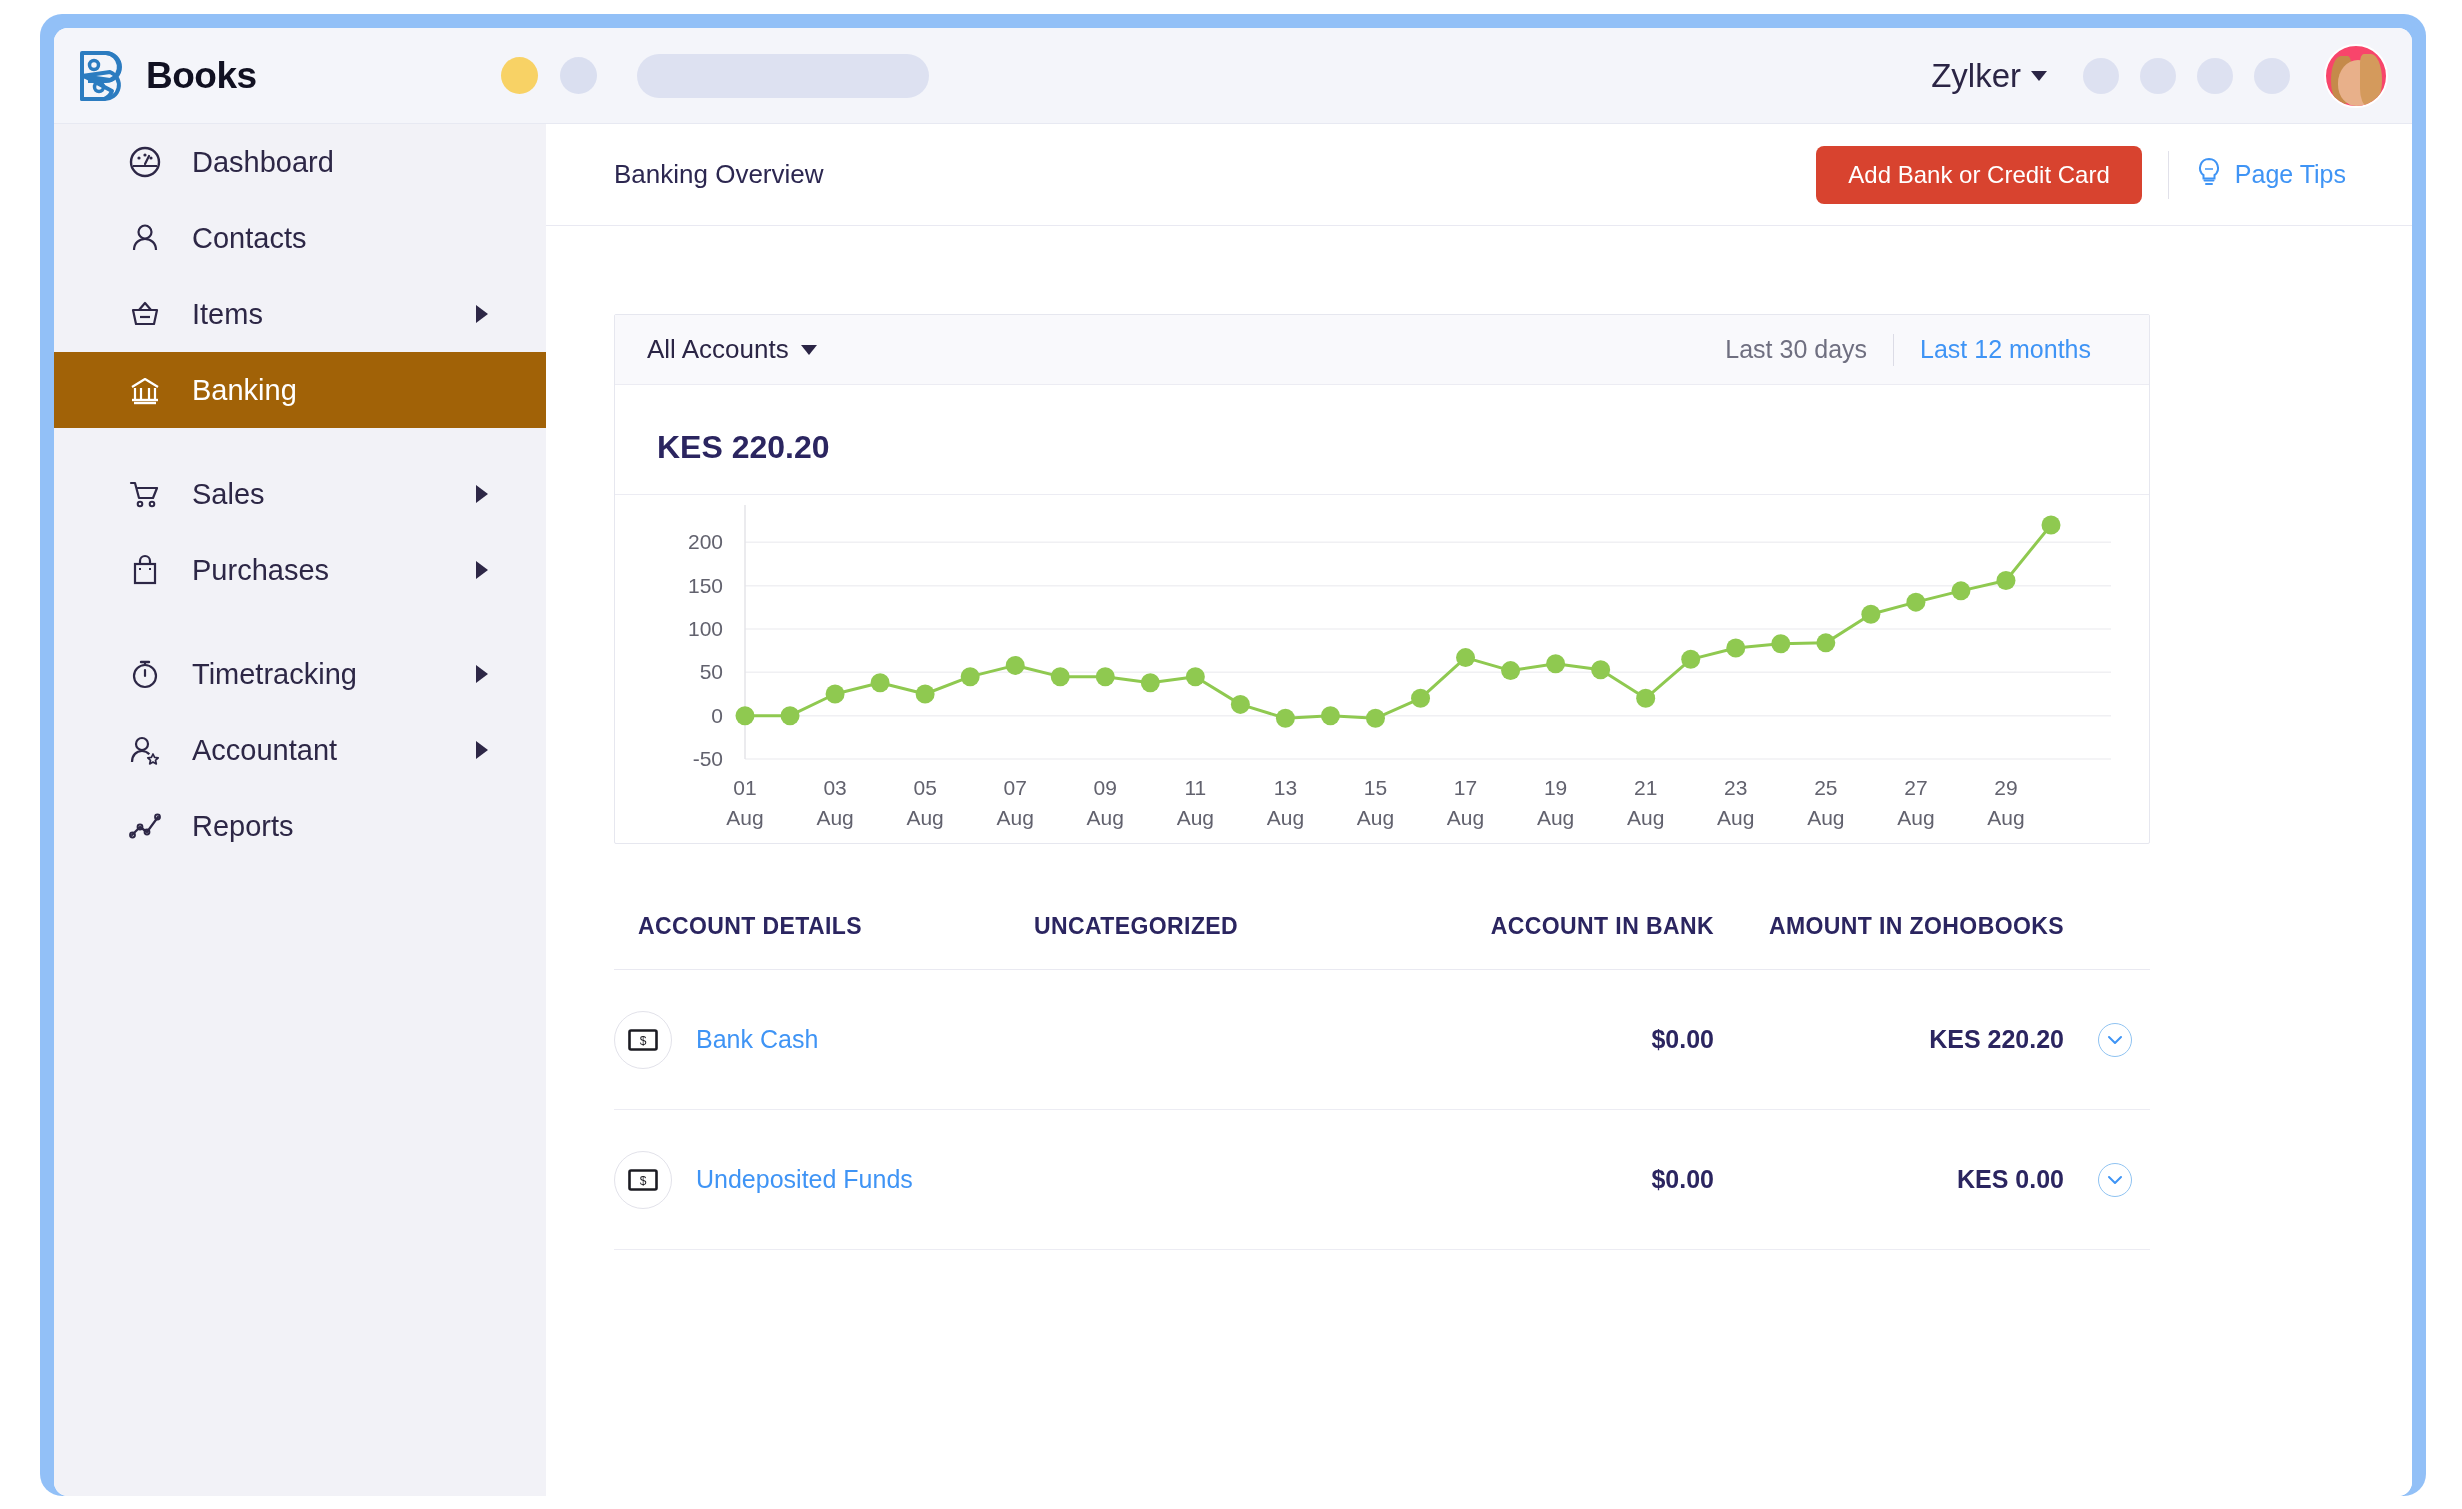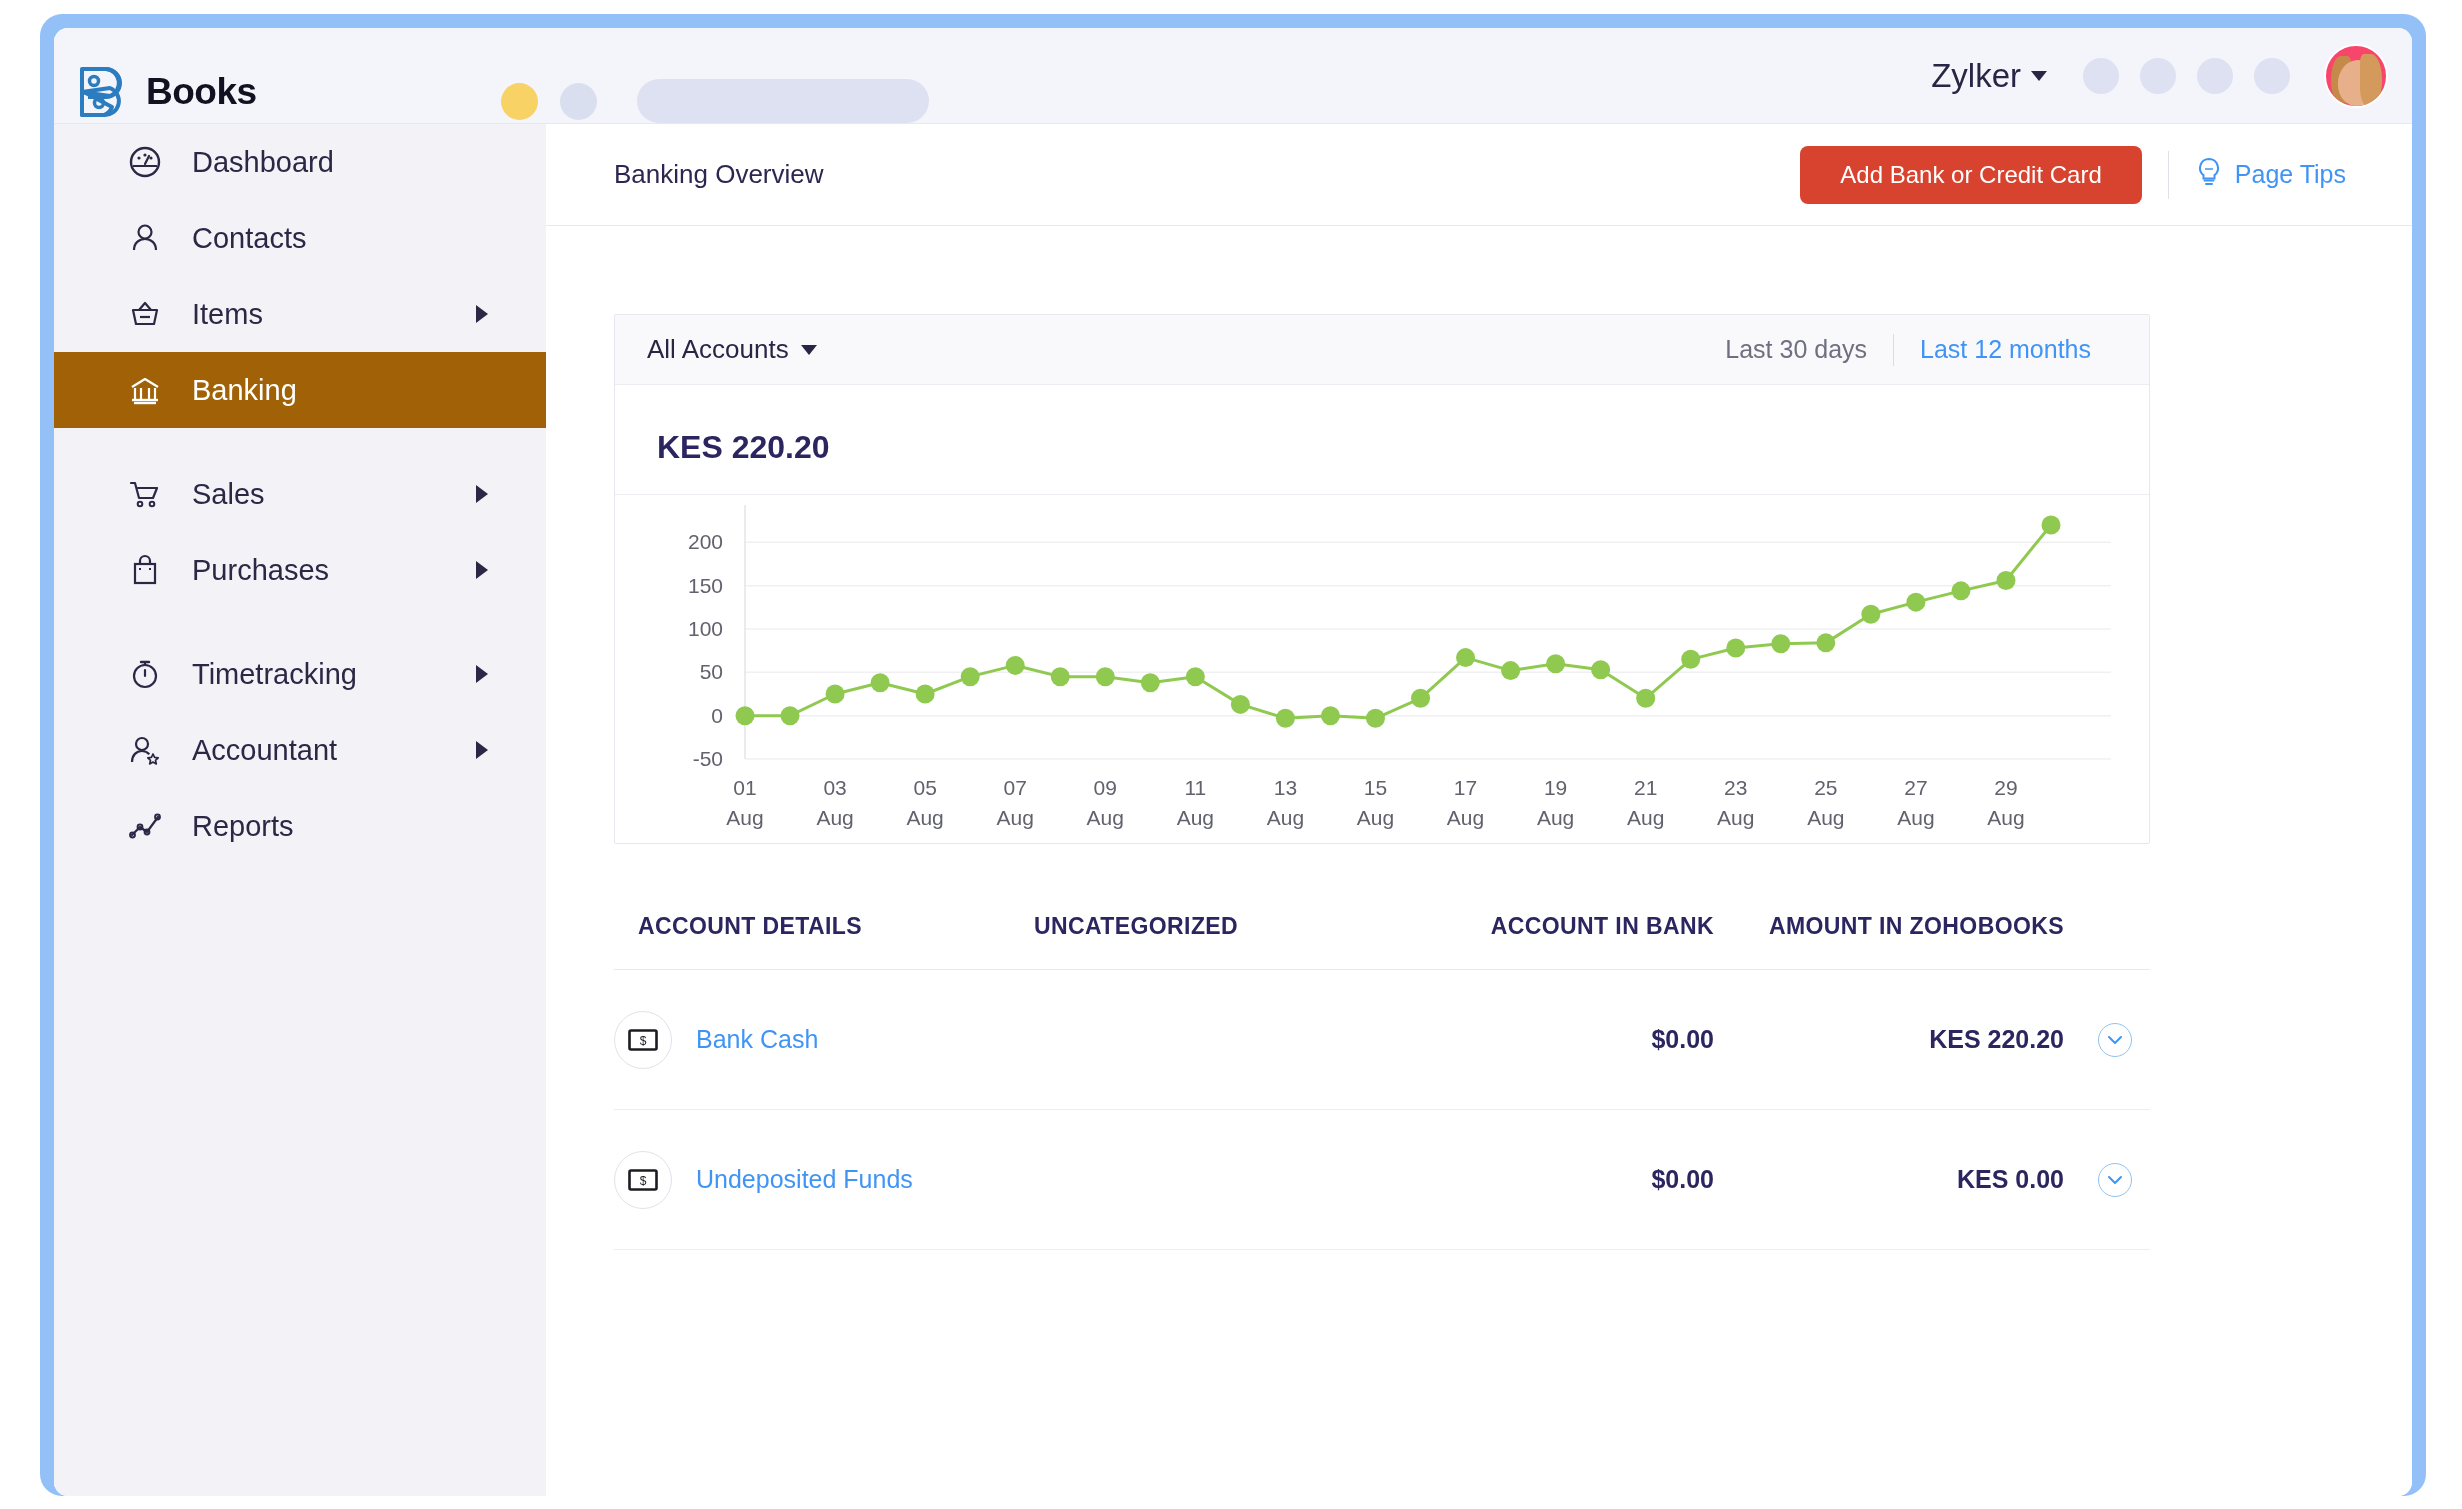--- a/index.html
+++ b/index.html
@@ -28,21 +28,21 @@
     border-radius: 14px;
     overflow: hidden;
   }
 
   
   #topbar {
     position: absolute; left: 0; top: 0;
     width: 2358px; height: 96px;
     background: #f4f5fa;
     border-bottom: 1px solid #e7e9f2;
-    display: flex; align-items: flex-end;
+    display: flex; align-items: center;
   }
   #brand { display: flex; align-items: center; margin-left: 16px; }
   #brand-logo { width: 62px; height: 62px; }
   #brand-name {
     font-size: 37px; font-weight: bold; color: #111122;
     margin-left: 14px; letter-spacing: -0.5px;
   }
   .dot { border-radius: 50%; }
   #chrome-dots { display: flex; align-items: center; margin-left: 244px; gap: 22px; }
   #chrome-dots .dot.yellow { width: 37px; height: 37px; background: #f8d265; }
@@ -113,21 +113,21 @@
     width: 1866px; height: 1372px;
     background: #ffffff;
   }
   #page-head {
     height: 102px; border-bottom: 1px solid #e9e9f2;
     display: flex; align-items: center; padding: 0 66px 0 68px;
   }
   #page-title { font-size: 26px; color: #2c2750; flex: 1; }
   #add-bank-btn {
     background: #d8432f; color: #ffffff; font-size: 24px;
-    padding: 15px 40px; border-radius: 8px; border: none; cursor: pointer;
+    padding: 15px 32px; border-radius: 8px; border: none; cursor: pointer;
     white-space: nowrap;
   }
   #head-divider { width: 1px; height: 48px; background: #e1e1ea; margin: 0 26px; }
   #page-tips { display: flex; align-items: center; gap: 12px; color: #3f94f5; font-size: 25px; cursor: pointer; }
 
   
   #chart-card {
     position: absolute; left: 68px; top: 190px;
     width: 1536px; height: 530px;
     background: #ffffff; border: 1px solid #e6e7ef; border-radius: 2px;

